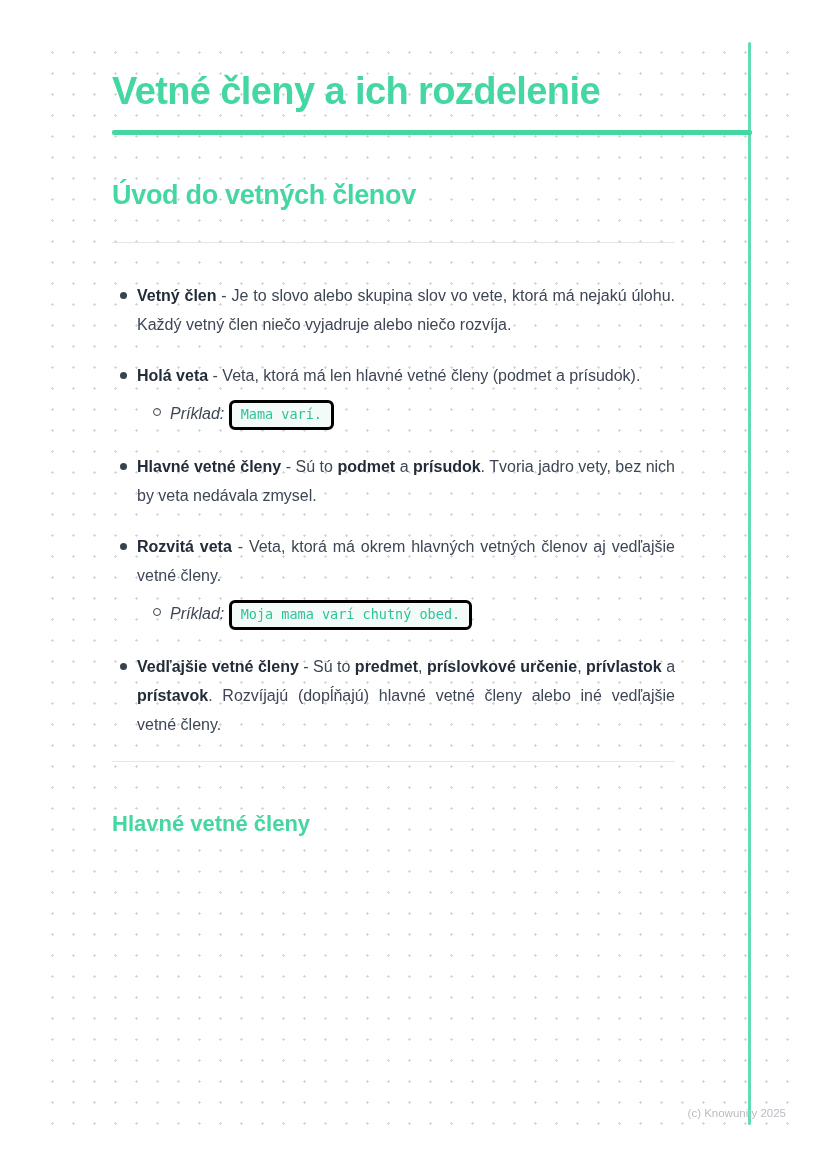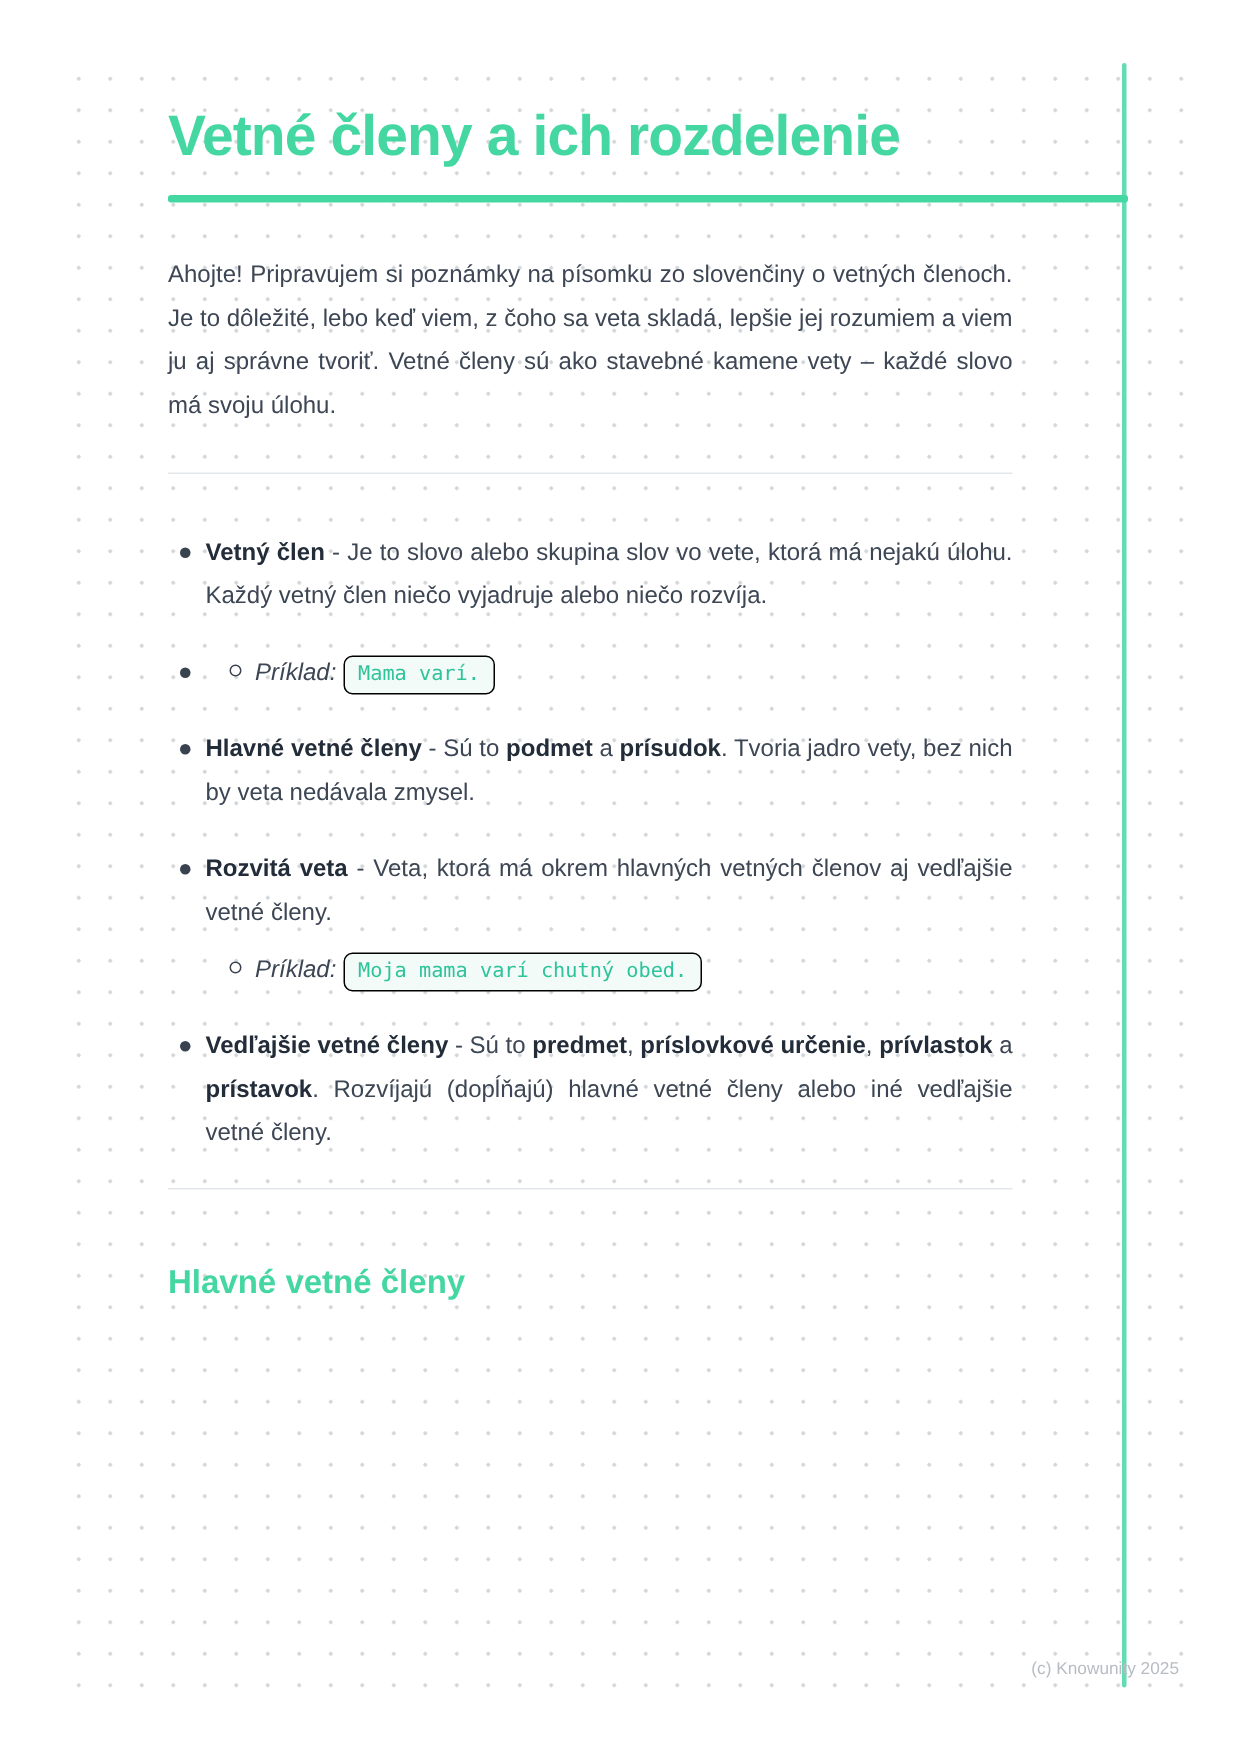--- a/index.html
+++ b/index.html
@@ -60,21 +60,21 @@
     content:""; position:absolute; left:16px; top:9px;
     width:6px; height:6px; border:1.5px solid #39424f; border-radius:50%; background:transparent;
   }
 
   
   .b { font-weight:700; color:#232c39; }
   .i { font-style:italic; }
   .code {
     font-family:"DejaVu Sans Mono", monospace;
     font-size:13.5px; color:#2fc39a;
-    background:#f3fbf8; border:1px solid #000000; border-radius:6px;
+    background:#f3fbf8; border:3px solid #000000; border-radius:6px;
     padding:2px 9px 3px; white-space:nowrap;
     display:inline-block; line-height:1.4; vertical-align:baseline;
   }
 
   .footer {
     position:absolute; right:42px; bottom:52px; z-index:2;
     font-size:11.5px; color:#b8bcc2;
   }
 </style>
 </head>
@@ -82,30 +82,31 @@
 
 <div class="page">
   <div class="dot-grid"></div>
   <div class="vrule"></div>
 
   <div class="content">
 
     <h1 class="title">Vetné členy a ich rozdelenie</h1>
     <div class="title-underline"></div>
 
-    <p class="para">Ahojte! Pripravujem si poznámky na písomku zo slovenčiny o vetných členoch. Je to dôležité, lebo keď viem, z čoho sa veta skladá, lepšie jej rozumiem a viem ju aj správne tvoriť. Vetné členy sú ako stavebné kamene vety – každé slovo má svoju úlohu.</p>
+    <h2 class="section">Úvod do vetných členov</h2>
 
     <hr class="divider">
 
 
     <ul class="list">
       <li class="li">
         <span class="li-text"><span class="b">Vetný člen</span><span> - Je to slovo alebo skupina slov vo vete, ktorá má nejakú úlohu. Každý vetný člen niečo vyjadruje alebo niečo rozvíja.</span></span>
       </li>
       <li class="li">
+        <span class="li-text"><span class="b">Holá veta</span><span> - Veta, ktorá má len hlavné vetné členy (podmet a prísudok).</span></span>
         <div class="subitem hollow">
           <span class="li-text"><span class="i">Príklad: </span><span class="code">Mama varí.</span></span>
         </div>
       </li>
       <li class="li">
         <span class="li-text"><span class="b">Hlavné vetné členy</span><span> - Sú to </span><span class="b">podmet</span><span> a </span><span class="b">prísudok</span><span>. Tvoria jadro vety, bez nich by veta nedávala zmysel.</span></span>
       </li>
       <li class="li">
         <span class="li-text"><span class="b">Rozvitá veta</span><span> - Veta, ktorá má okrem hlavných vetných členov aj vedľajšie vetné členy.</span></span>
         <div class="subitem hollow">

